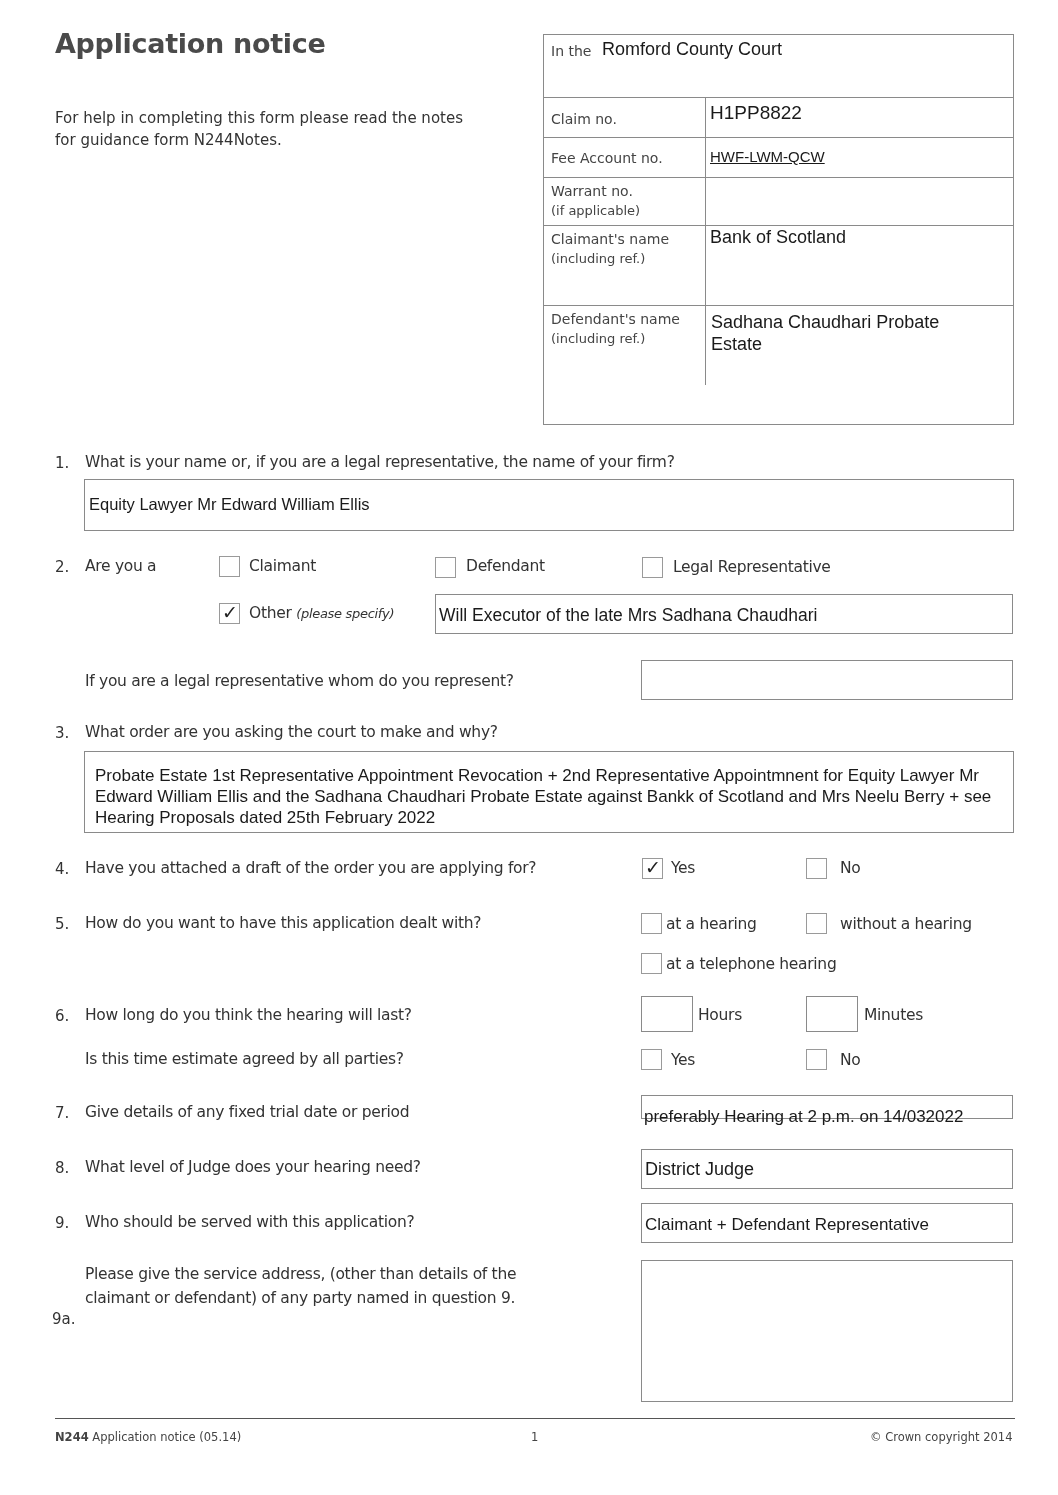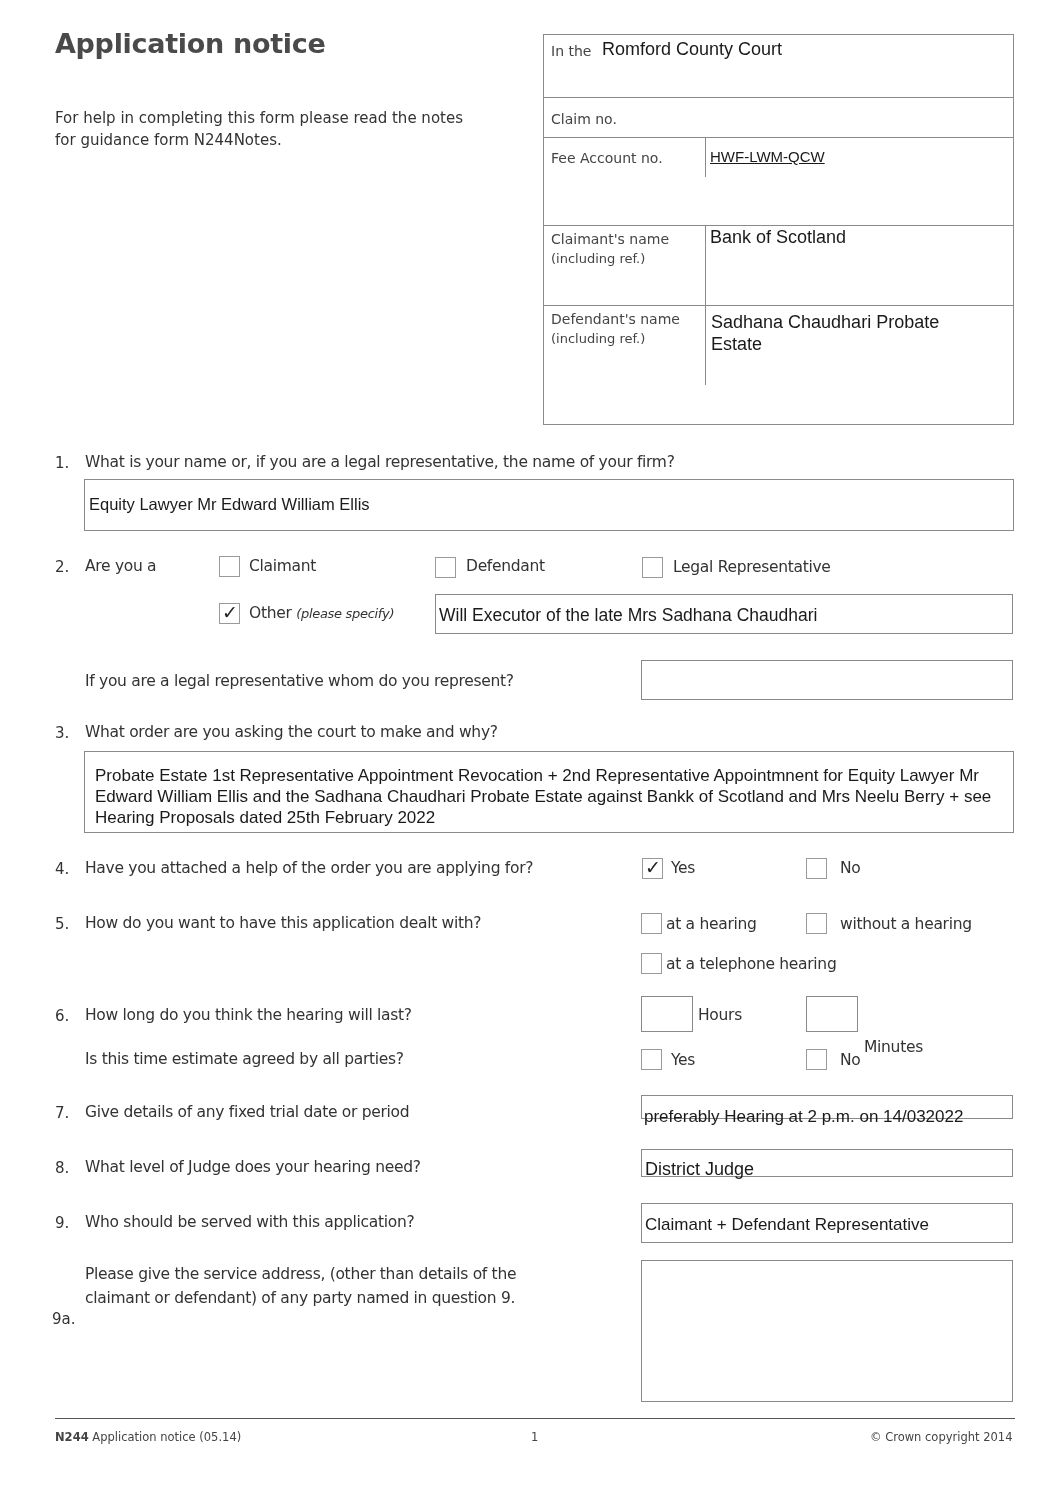--- a/index.html
+++ b/index.html
@@ -35,25 +35,37 @@
 <div id="title" class="abs">Application notice</div>
 <div id="help" class="abs">For help in completing this form please read the notes for guidance form N244Notes.</div>
 
 <div id="hdr" class="abs">
   <div class="hrow" style="top:0;height:62px;border-top:none;">
     <span class="abs" style="left:7px;top:8px;font-size:14px;color:#444;">In the</span>
     <span class="abs filled" style="left:58px;top:4px;font-size:18px;">Romford County Court</span>
   </div>
   <div class="hrow" style="top:62px;height:40px;">
     <div class="hcell-l" style="top:12px;text-align:center;">Claim no.</div>
+    <div class="hcell-r">
+        <span class="hval" style="top:4px;font-size:19px;">H1PP8822</span>
+      </div>
   </div>
   <div class="hrow" style="top:102px;height:40px;">
     <div class="hcell-l" style="top:11px;">Fee Account no.</div>
     <div class="hcell-r">
         <span class="hval" style="top:10px;font-size:15px;text-decoration:underline;">HWF-LWM-QCW</span>
+      </div>
+  </div>
+  <div class="hrow" style="top:142px;height:48px;">
+    <div class="hcell-l" style="top:4px;">
+      <div>Warrant no.</div>
+      <div style="font-size:13px;">(if applicable)</div>
+    </div>
+    <div class="hcell-r">
+        <span class="hval"></span>
       </div>
   </div>
   <div class="hrow" style="top:190px;height:80px;">
     <div class="hcell-l" style="top:4px;">
       <div>Claimant's name</div>
       <div style="font-size:13px;">(including ref.)</div>
     </div>
     <div class="hcell-r">
         <span class="hval" style="top:1px;font-size:18px;">Bank of Scotland</span>
       </div>
@@ -103,21 +115,21 @@
   <span class="abs filled" style="left:3px;top:10px;font-size:17px;"></span>
 </div>
 
 <span class="qnum" style="left:55px;top:724px;">3.</span>
 <span class="q" style="left:85px;top:723px;">What order are you asking the court to make and why?</span>
 <div class="box" style="left:84px;top:751px;width:930px;height:82px;">
   <span class="abs filled" style="left:2px;top:13px;width:900px;font-size:17px;line-height:21px;margin-left:8px;">Probate Estate 1st Representative Appointment Revocation + 2nd Representative Appointmnent for Equity Lawyer Mr Edward William Ellis and the Sadhana Chaudhari Probate Estate against Bankk of Scotland and Mrs Neelu Berry + see Hearing Proposals dated 25th February 2022</span>
 </div>
 
 <span class="qnum" style="left:55px;top:860px;">4.</span>
-<span class="q" style="left:85px;top:859px;">Have you attached a help of the order you are applying for?</span>
+<span class="q" style="left:85px;top:859px;">Have you attached a draft of the order you are applying for?</span>
 <div class="cb" style="left:642px;top:858px;">
   <span class="tick">✓</span>
 </div>
 <span class="q" style="left:671px;top:859px;">Yes</span>
 <div class="cb" style="left:806px;top:858px;"></div>
 <span class="q" style="left:840px;top:859px;">No</span>
 
 <span class="qnum" style="left:55px;top:915px;">5.</span>
 <span class="q" style="left:85px;top:914px;">How do you want to have this application dealt with?</span>
 <div class="cb" style="left:641px;top:913px;"></div>
@@ -129,37 +141,37 @@
 
 <span class="qnum" style="left:55px;top:1007px;">6.</span>
 <span class="q" style="left:85px;top:1006px;">How long do you think the hearing will last?</span>
 <div class="box" style="left:641px;top:996px;width:52px;height:36px;">
   <span class="abs filled"></span>
 </div>
 <span class="q" style="left:698px;top:1006px;">Hours</span>
 <div class="box" style="left:806px;top:996px;width:52px;height:36px;">
   <span class="abs filled"></span>
 </div>
-<span class="q" style="left:864px;top:1006px;margin-top:32px;">Minutes</span>
+<span class="q" style="left:864px;top:1006px;">Minutes</span>
 
 <span class="q" style="left:85px;top:1050px;">Is this time estimate agreed by all parties?</span>
 <div class="cb" style="left:641px;top:1049px;"></div>
 <span class="q" style="left:671px;top:1051px;">Yes</span>
 <div class="cb" style="left:806px;top:1049px;"></div>
 <span class="q" style="left:840px;top:1051px;">No</span>
 
 <span class="qnum" style="left:55px;top:1104px;">7.</span>
 <span class="q" style="left:85px;top:1103px;">Give details of any fixed trial date or period</span>
 <div class="box" style="left:641px;top:1095px;width:372px;height:24px;">
   <span class="abs filled" style="left:2px;top:11px;font-size:17px;white-space:nowrap;">preferably Hearing at 2 p.m. on 14/032022</span>
 </div>
 
 <span class="qnum" style="left:55px;top:1159px;">8.</span>
 <span class="q" style="left:85px;top:1158px;">What level of Judge does your hearing need?</span>
-<div class="box" style="left:641px;top:1149px;width:372px;height:28px;">
+<div class="box" style="left:641px;top:1149px;width:372px;height:40px;">
   <span class="abs filled" style="left:3px;top:9px;font-size:18px;">District Judge</span>
 </div>
 
 <span class="qnum" style="left:55px;top:1214px;">9.</span>
 <span class="q" style="left:85px;top:1213px;">Who should be served with this application?</span>
 <div class="box" style="left:641px;top:1203px;width:372px;height:40px;">
   <span class="abs filled" style="left:3px;top:11px;font-size:17px;">Claimant + Defendant Representative</span>
 </div>
 
 <span class="qnum" style="left:52px;top:1266px;margin-top:44px;">9a.</span>

